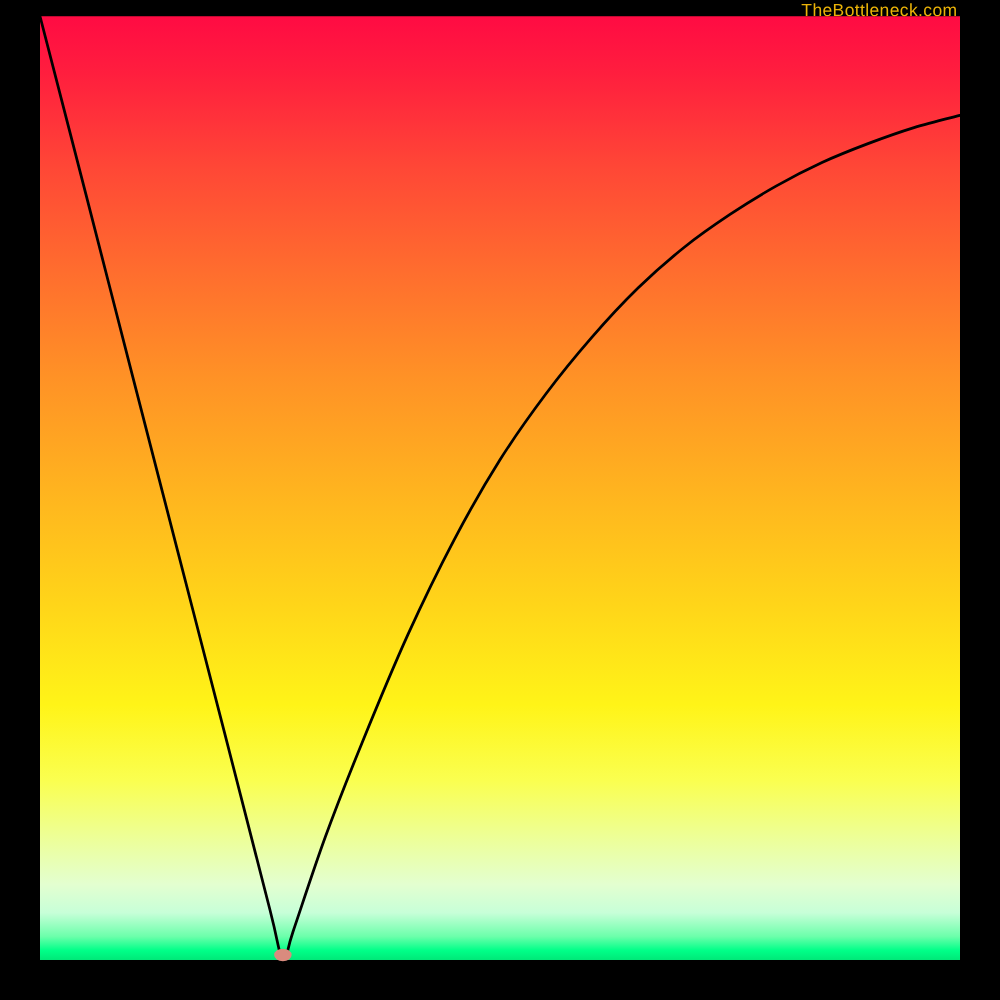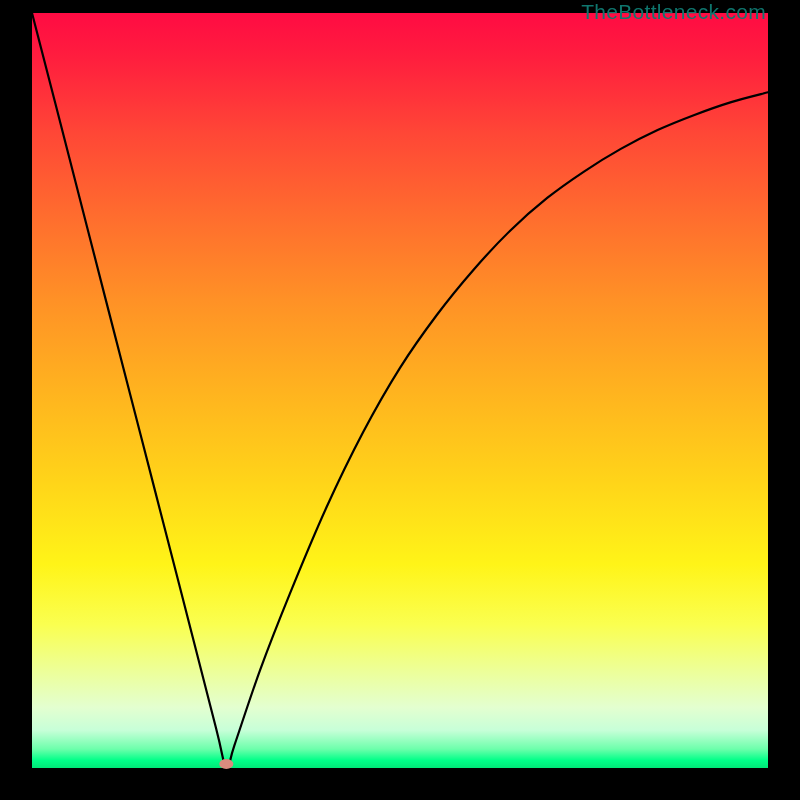--- a/index.html
+++ b/index.html
@@ -39,22 +39,22 @@
       #c7ffd8 95%,
       #6cffab 97.5%,
       #00ff88 99%,
       #00e878 100%
     );
   }
   .watermark {
     position: absolute;
     top: 0px;
     right: 34px;
-    color: #0f766e;
-    font-size: 21px;
+    color: #eab308;
+    font-size: 14px;
     font-weight: 400;
     letter-spacing: 0.3px;
     pointer-events: none;
     user-select: none;
   }
   svg.curve {
     position: absolute;
     left: 0;
     top: 0;
     width: 736px;

